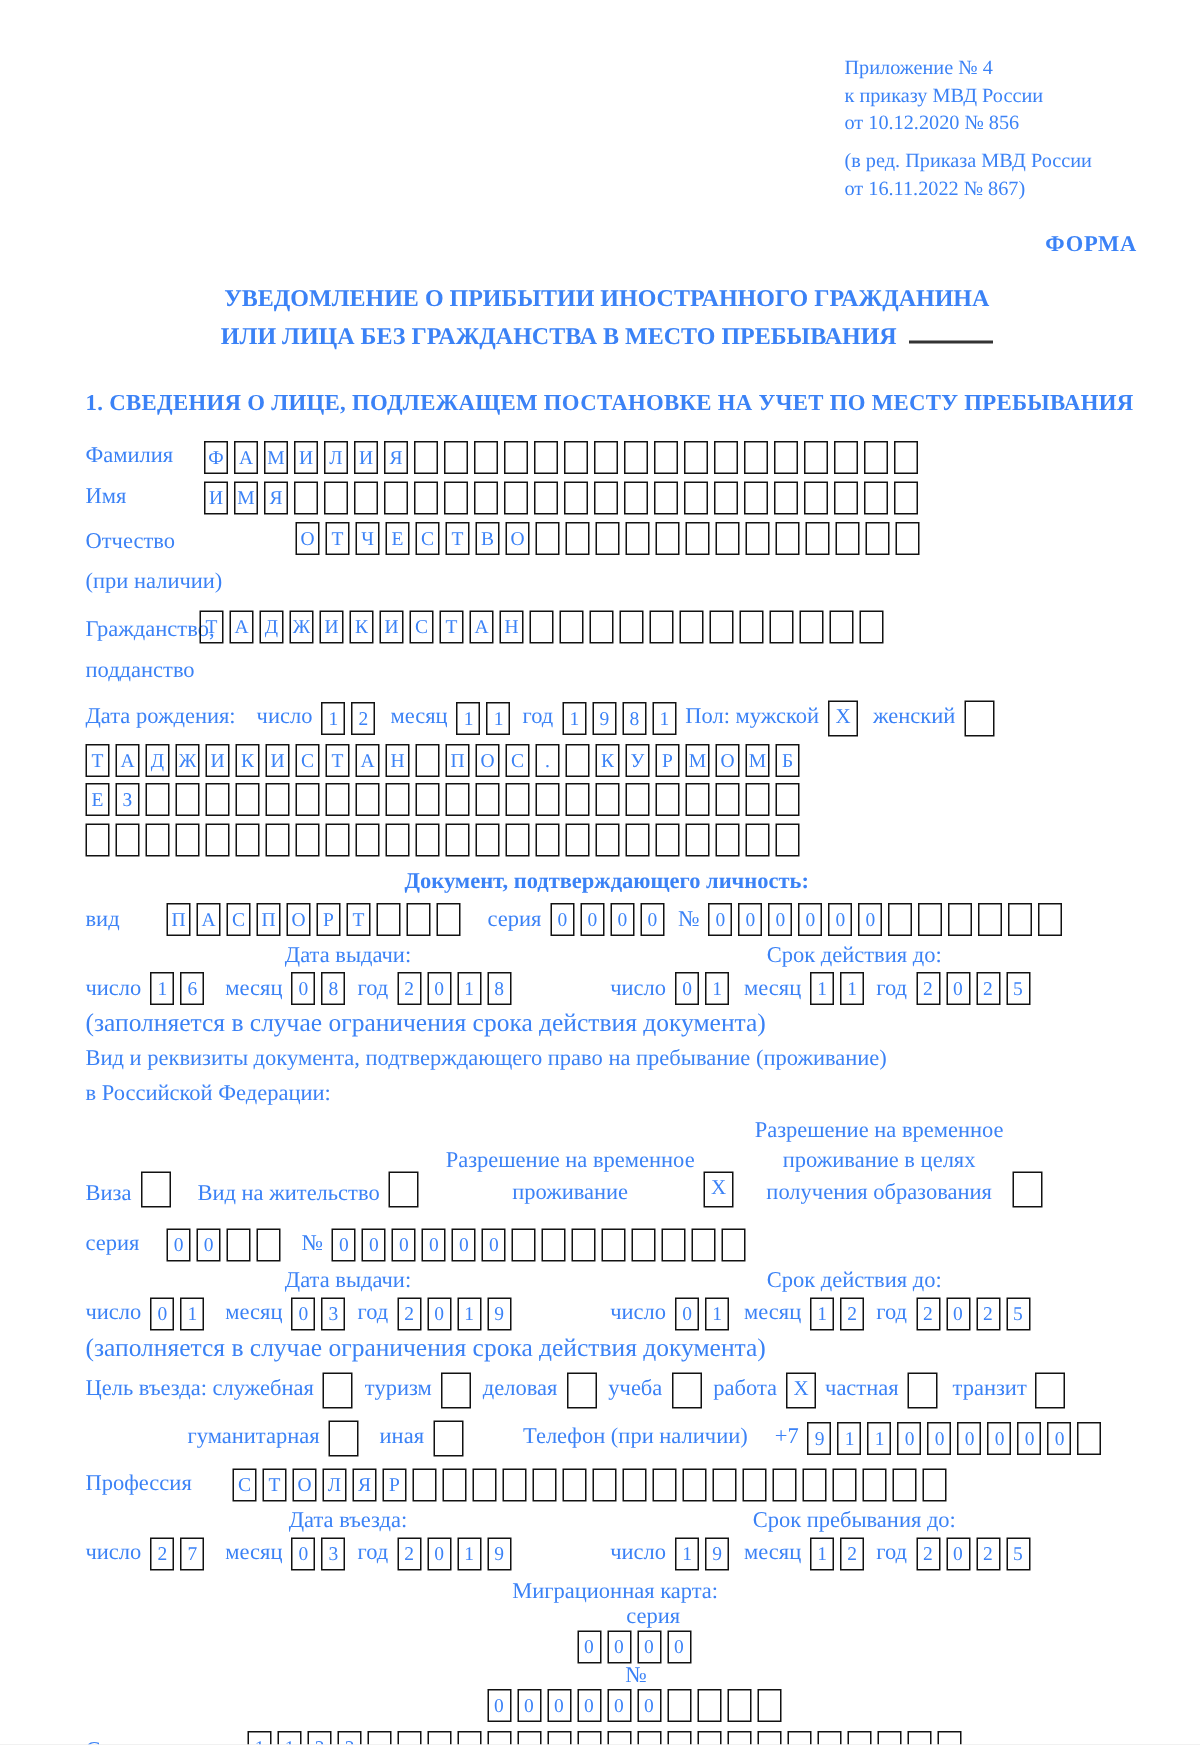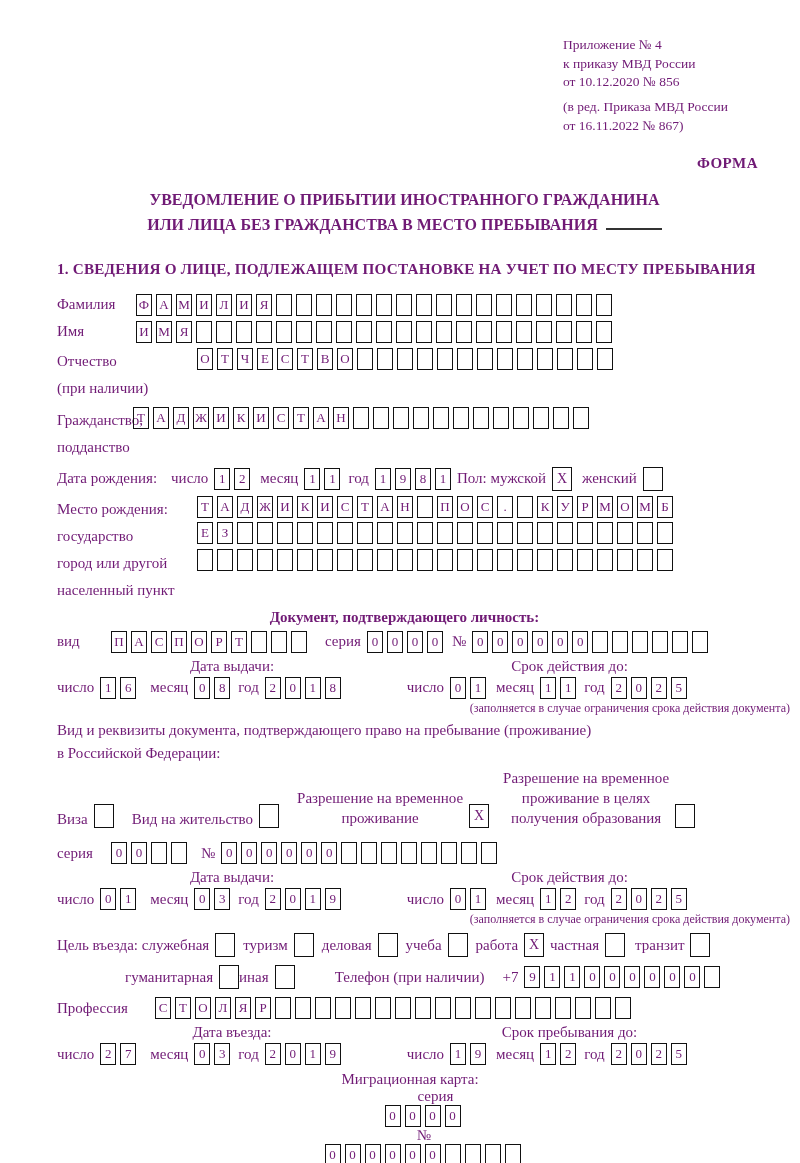--- a/index.html
+++ b/index.html
@@ -2,21 +2,21 @@
 <html><head>
 <meta charset="utf-8">
 <style>
   * { box-sizing: border-box; margin: 0; padding: 0; }
   html, body { background: #e8e8e8; }
   .page {
     position: relative;
     width: 800px; height: 1163px;
     margin: 0 auto;
     background: #ffffff;
-    color: #701a75;
+    color: #3b82f6;
     font-family: "Liberation Serif", "DejaVu Serif", serif;
     font-size: 15px;
     padding: 36px 8px 10px 57px;
     overflow: hidden;
   }
   
   .appendix { margin-left: 506px; font-size: 13.5px; line-height: 1.38; }
   .appendix .edition { margin-top: 6px; }
   .forma { text-align: right; padding-right: 34px; font-weight: bold; margin-top: 20px; font-size: 15px; letter-spacing: .5px; }
   
@@ -42,21 +42,21 @@
     width: 20px; height: 24px; flex: none;
     border: 1.6px solid #111;
     display: inline-flex; align-items: center; justify-content: center;
     font-size: 14px;
   }
   .lbl { margin-right: 6px; white-space: nowrap; }
   .mlt { line-height: 1.35; text-align: center; margin-right: 6px; white-space: normal; }
   .gap { display: inline-block; }
   .center-head { text-align: center; font-weight: bold; margin: 1px 40px 5px 0; font-size: 15px; }
   .ftext { margin: 3px 0 6px; }
-  .fnote { text-align: right; font-size: 12px; margin: -3px 0 6px; padding-right: 2px; }
+  .fnote { text-align: left; font-size: 17px; margin: -3px 0 6px; padding-right: 2px; }
   .fcaps { display: flex; margin: 1px 0 2px; }
   .fcaps .c1 { width: 350px; text-align: center; }
   .fcaps .c2 { flex: 1; text-align: center; margin-right: 60px; }
 </style>
 </head>
 <body>
 
 <div class="page">
 
   <div class="appendix">
@@ -217,26 +217,20 @@
           <div class="cell">9</div>
           <div class="cell">8</div>
           <div class="cell">1</div>
         </div>
         <span class="lbl" style="margin-left: 2px;">Пол: мужской</span>
         <div class="cbox">X</div>
         <span class="lbl" style="margin-left: 10px;">женский</span>
         <div class="cbox"></div>
       </div>
       <div class="fblock" style="margin-top: 4px;">
-        <div class="blabel" style="width: 140px;">
-          <div>Место рождения:</div>
-          <div>государство</div>
-          <div>город или другой</div>
-          <div>населенный пункт</div>
-        </div>
         <div class="brows">
           <div class="cells">
             <div class="cell">Т</div>
             <div class="cell">А</div>
             <div class="cell">Д</div>
             <div class="cell">Ж</div>
             <div class="cell">И</div>
             <div class="cell">К</div>
             <div class="cell">И</div>
             <div class="cell">С</div>
@@ -490,21 +484,21 @@
         <span class="lbl" style="margin-left: 8px;">работа</span>
         <div class="cbox">X</div>
         <span class="lbl" style="margin-left: 6px;">частная</span>
         <div class="cbox"></div>
         <span class="lbl" style="margin-left: 10px;">транзит</span>
         <div class="cbox"></div>
       </div>
       <div class="frow" style="padding-left: 68px; margin-top: 8px;">
         <span class="lbl">гуманитарная</span>
         <div class="cbox"></div>
-        <span class="lbl" style="">иная</span>
+        <span class="lbl" style="margin-left: 14px;">иная</span>
         <div class="cbox"></div>
         <span class="lbl" style="margin-left: 40px;">Телефон (при наличии)</span>
         <span class="lbl" style="margin-left: 12px;">+7</span>
         <div class="cells">
           <div class="cell">9</div>
           <div class="cell">1</div>
           <div class="cell">1</div>
           <div class="cell">0</div>
           <div class="cell">0</div>
           <div class="cell">0</div>

